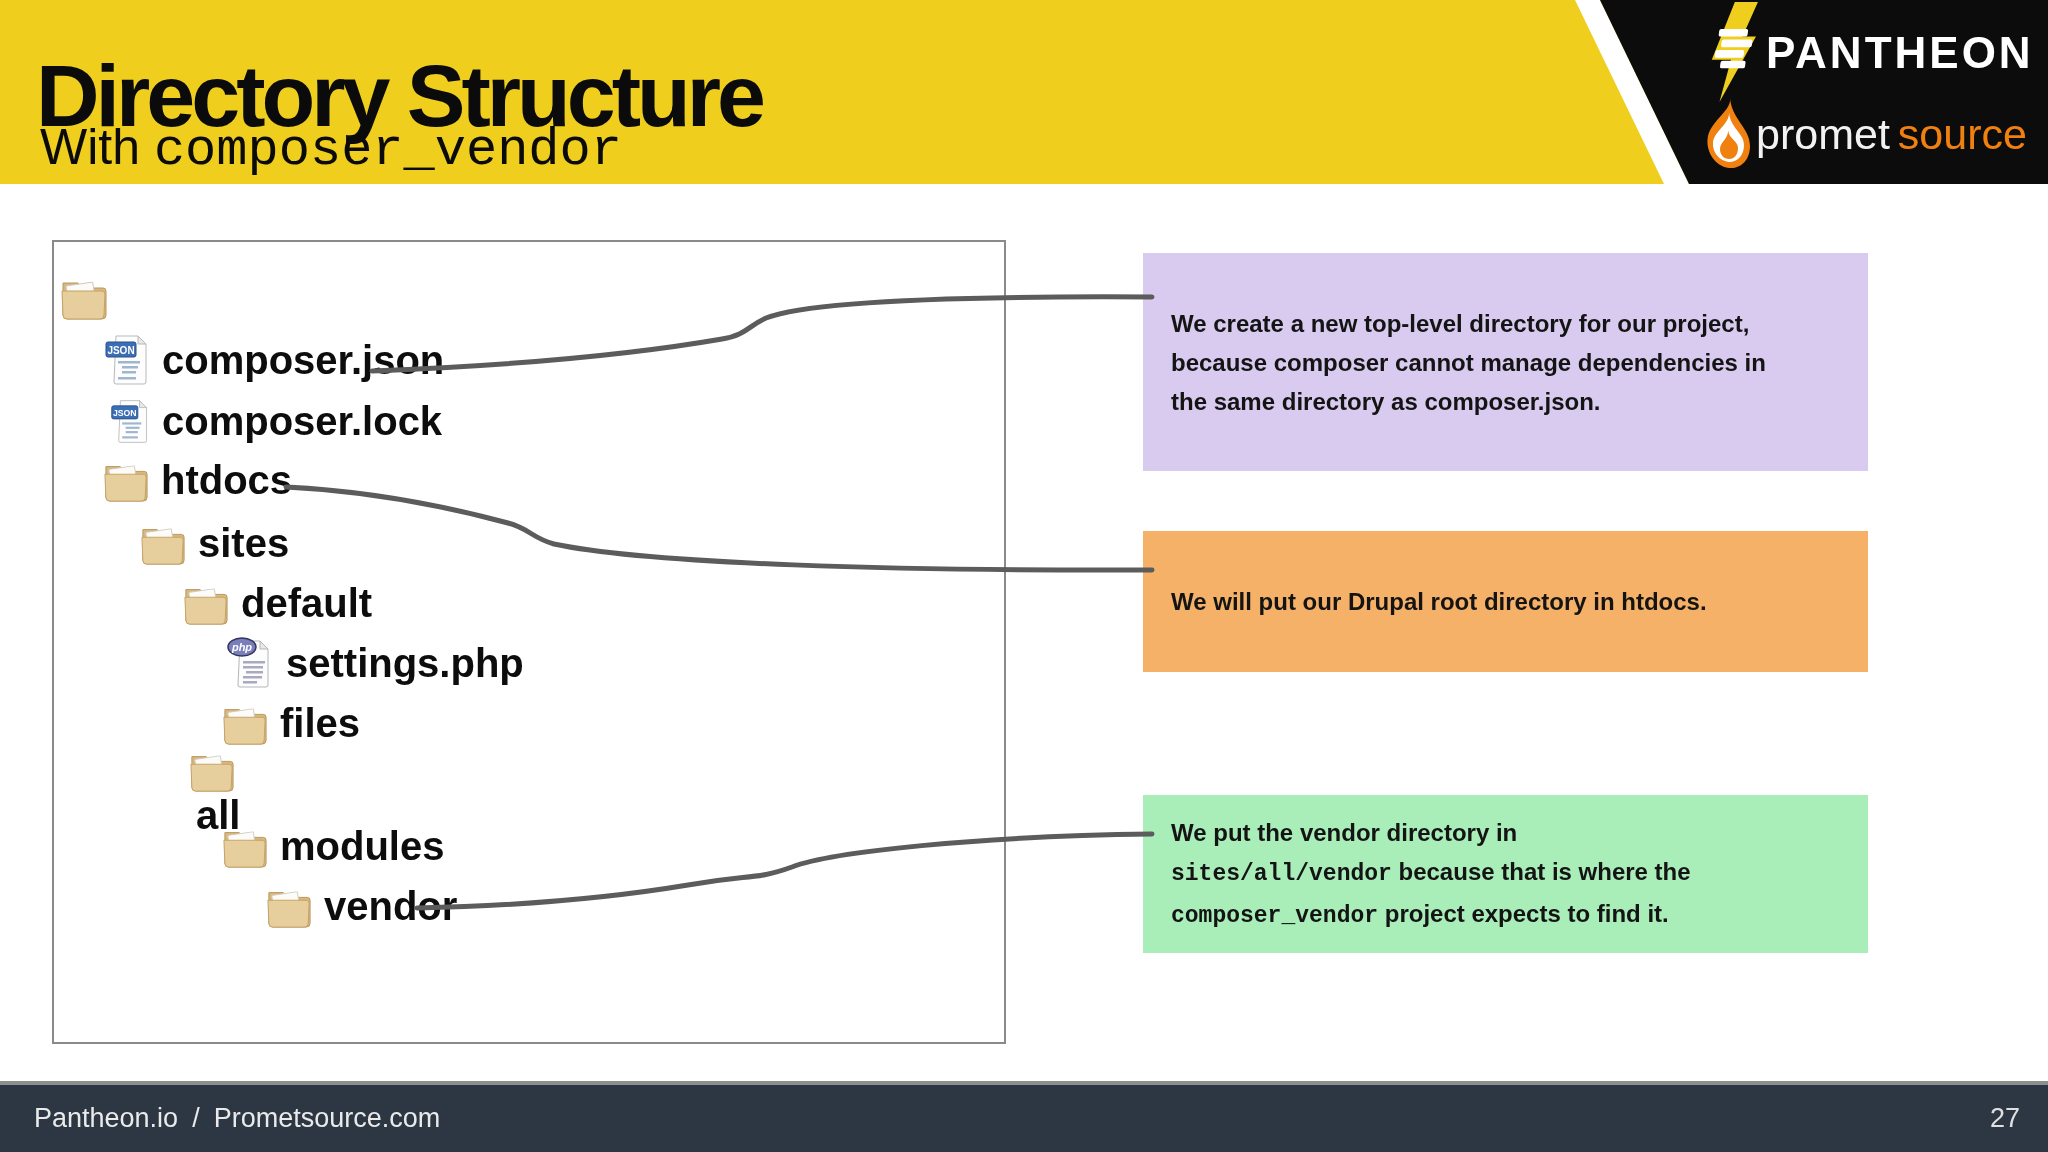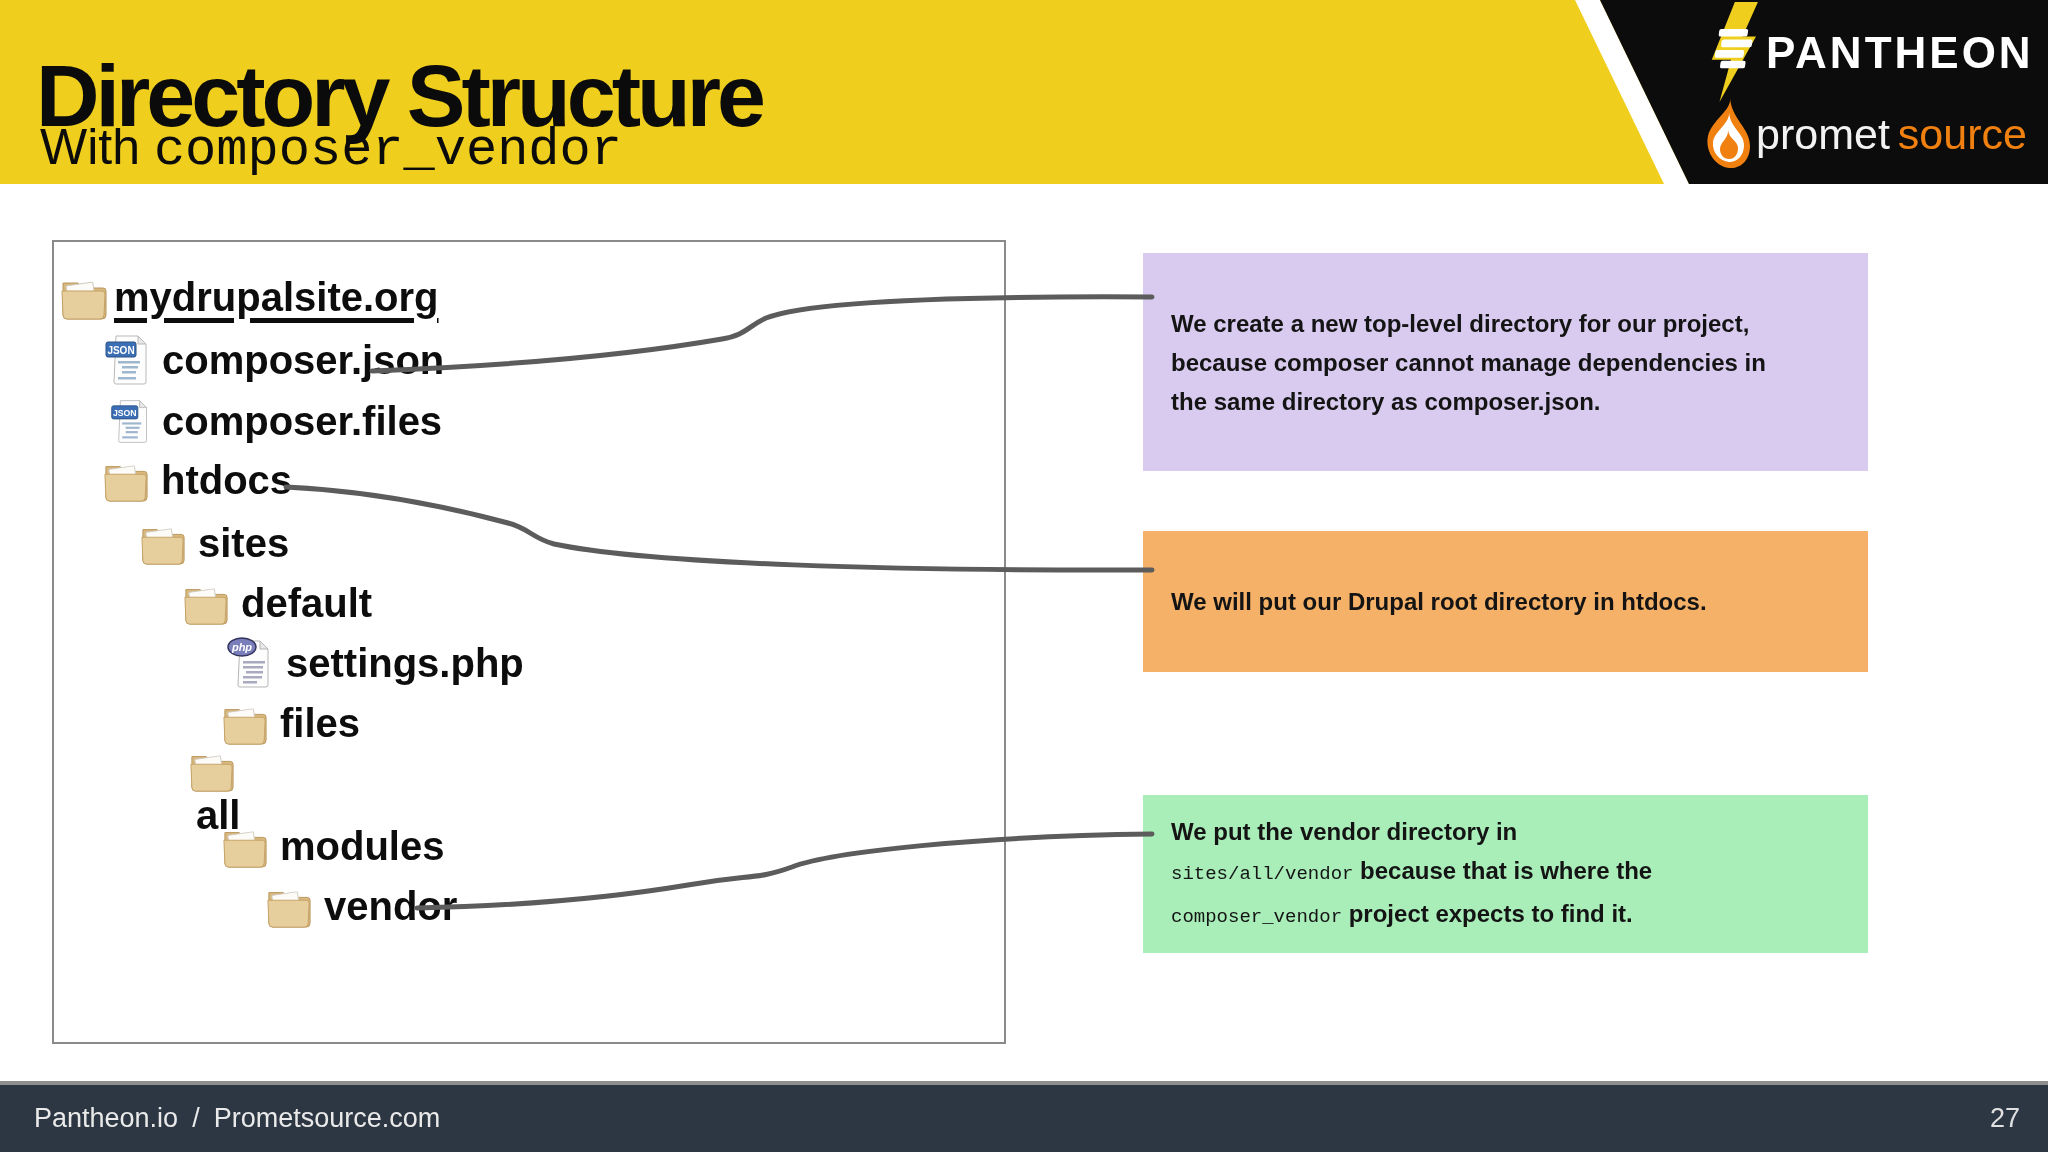--- a/index.html
+++ b/index.html
@@ -31,21 +31,21 @@
   .icon{display:inline-flex;align-items:flex-start;justify-content:center;}
 
   
   .connectors{position:absolute;left:0;top:0;z-index:3;pointer-events:none;}
 
   
   .callout{position:absolute;left:1143px;width:725px;box-sizing:border-box;
            display:flex;flex-direction:column;justify-content:center;
            padding:0 40px 0 28px;z-index:2;}
   .callout .cline{font-size:24px;font-weight:bold;line-height:39px;color:#141414;white-space:nowrap;}
-  .callout .mono{font-family:"Liberation Mono","DejaVu Sans Mono",monospace;font-size:19px;font-weight:normal;}
+  .callout .mono{font-family:"Liberation Mono","DejaVu Sans Mono",monospace;font-size:23px;font-weight:bold;}
   .callout-purple{top:253px;height:218px;background:#D8CBEF;}
   .callout-orange{top:531px;height:141px;background:#F6B168;}
   .callout-green{top:795px;height:158px;background:#A9EDB9;}
 
   
   .footer{position:absolute;left:0;top:1081px;width:2048px;height:67px;background:#2D3743;
           border-top:4px solid #8e8e8e;box-sizing:content-box;z-index:6;}
   .footer-left{position:absolute;left:34px;top:0;height:67px;line-height:67px;
                font-size:27px;color:#EAEAEA;}
   .footer-left span{margin-right:14px;text-align:center;}
@@ -92,21 +92,20 @@
   <div class="tree-box"></div>
 
   <div class="tree-row" style="left:60px;top:265px;">
     <span class="icon">
       <svg width="48" height="46" viewBox="0 0 48 44">
           <path d="M3 8 h15 l4 5 h21 a3 3 0 0 1 3 3 v24 a4 4 0 0 1 -4 4 H7 a4 4 0 0 1 -4 -4 Z" fill="#D9B87E" stroke="#B9965A"></path>
           <rect x="7" y="9" width="27" height="16" rx="1" fill="#FCFBF7" stroke="#CFCBC0" transform="rotate(-8 20 17)"></rect>
           <path d="M2 16 h40 a3 3 0 0 1 3 3 l-1 21 a4 4 0 0 1 -4 4 H7 a4 4 0 0 1 -4 -4 Z" fill="#E6CF9C" stroke="#C4A167"></path>
         </svg>
     </span>
-    <span class="lbl root">mydrupalsite.org</span>
   </div>
 
   <div class="tree-row" style="left:104px;top:328px;">
     <span class="icon">
       <svg width="46" height="54" viewBox="0 0 46 52">
           <path d="M12 2 h22 l8 8 v38 a2 2 0 0 1 -2 2 H12 a2 2 0 0 1 -2 -2 Z" fill="#FDFDFD" stroke="#B9B9B9"></path>
           <path d="M34 2 l8 8 h-8 Z" fill="#E8E8E8" stroke="#B9B9B9"></path>
           <g fill="#9FB6CF">
             <rect x="14" y="27" width="22" height="2.5"></rect>
             <rect x="18" y="32" width="16" height="2.5"></rect>
@@ -128,21 +127,21 @@
           <g fill="#9FB6CF">
             <rect x="14" y="27" width="22" height="2.5"></rect>
             <rect x="18" y="32" width="16" height="2.5"></rect>
             <rect x="18" y="37" width="14" height="2.5"></rect>
             <rect x="14" y="43" width="18" height="2.5"></rect>
           </g>
           <rect x="2" y="8" width="30" height="15" rx="2" fill="#3B6EB5" stroke="#2B5186"></rect>
           <text x="17" y="19.5" text-anchor="middle" font-size="10" font-weight="bold" fill="#ffffff" font-family="Liberation Sans, sans-serif">JSON</text>
         </svg>
     </span>
-    <span class="lbl">composer.files</span>
+    <span class="lbl">composer.lock</span>
   </div>
 
   <div class="tree-row" style="left:103px;top:448px;">
     <span class="icon">
       <svg width="46" height="46" viewBox="0 0 48 44">
           <path d="M3 8 h15 l4 5 h21 a3 3 0 0 1 3 3 v24 a4 4 0 0 1 -4 4 H7 a4 4 0 0 1 -4 -4 Z" fill="#D9B87E" stroke="#B9965A"></path>
           <rect x="7" y="9" width="27" height="16" rx="1" fill="#FCFBF7" stroke="#CFCBC0" transform="rotate(-8 20 17)"></rect>
           <path d="M2 16 h40 a3 3 0 0 1 3 3 l-1 21 a4 4 0 0 1 -4 4 H7 a4 4 0 0 1 -4 -4 Z" fill="#E6CF9C" stroke="#C4A167"></path>
         </svg>
     </span>

